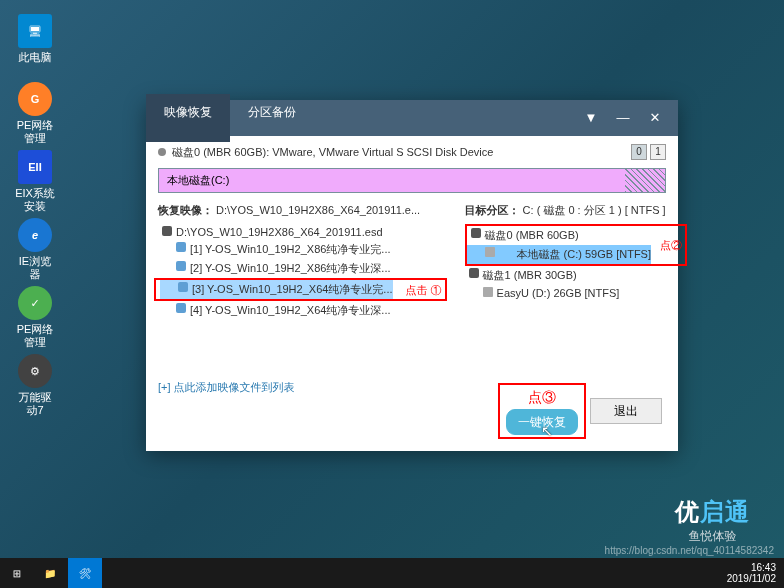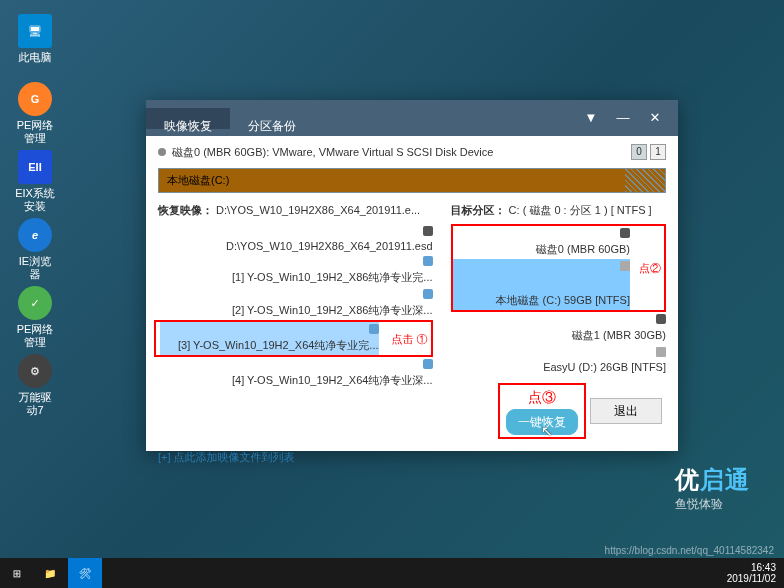--- a/index.html
+++ b/index.html
@@ -5,57 +5,57 @@
     * { box-sizing: border-box; margin: 0; padding: 0; font-family: "Microsoft YaHei", sans-serif; }
     body { width: 784px; height: 588px; background: linear-gradient(135deg, #2b5f7a 0%, #1a4a5e 50%, #1e5a68 100%); overflow: hidden; position: relative; }
     
     .desktop { position: absolute; inset: 0; }
     .desktop-icon { position: absolute; left: 14px; width: 42px; text-align: center; color: #fff; font-size: 11px; cursor: pointer; }
     .desktop-icon .ico { width: 34px; height: 34px; margin: 0 auto 3px; display: flex; align-items: center; justify-content: center; border-radius: 3px; }
     .desktop-icon .label { display: block; line-height: 1.2; }
     
     .dialog { position: absolute; left: 146px; top: 100px; width: 532px; height: 351px; background: #fff; box-shadow: 0 4px 20px rgba(0,0,0,0.4); }
     .titlebar { height: 36px; background: #466178; display: flex; align-items: center; color: #fff; font-size: 12px; }
-    .tab { padding: 0 18px; height: 21px; line-height: 36px; cursor: pointer; }
+    .tab { padding: 0 18px; height: 48px; line-height: 36px; cursor: pointer; }
     .tab.active { background: #31465a; }
     .titlebar-right { margin-left: auto; display: flex; gap: 2px; align-items: center; padding-right: 8px; }
     .titlebar-btn { width: 30px; height: 24px; text-align: center; line-height: 24px; cursor: pointer; font-size: 13px; }
     
     .disk-row { padding: 8px 12px; display: flex; align-items: center; gap: 6px; font-size: 11px; color: #333; }
     .disk-row .dot { width: 8px; height: 8px; border-radius: 50%; background: #888; }
     .page-btns { margin-left: auto; display: flex; gap: 3px; }
     .page-btn { width: 16px; height: 16px; border: 1px solid #999; text-align: center; line-height: 14px; font-size: 10px; cursor: pointer; background: #f0f0f0; }
     .page-btn.active { background: #cfd8dc; }
     
-    .partition-box { margin: 0 12px; border: 1px solid #78909c; background: #a16207; padding: 4px 8px; font-size: 11px; display: flex; }
+    .partition-box { margin: 0 12px; border: 1px solid #78909c; background: #f0abfc; padding: 4px 8px; font-size: 11px; display: flex; }
     .partition-box .info { flex: 1; line-height: 1.4; }
     .partition-box .hatch { width: 40px; background: repeating-linear-gradient(45deg, #78909c 0, #78909c 1px, transparent 1px, transparent 4px); margin: -4px -8px -4px 0; }
     
     .body-cols { display: flex; padding: 10px 12px 0; gap: 18px; height: 230px; }
     .col { flex: 1; font-size: 11px; color: #333; }
     .col-title { font-weight: bold; margin-bottom: 6px; }
-    .tree-item { padding: 2px 0 2px 4px; display: flex; align-items: flex-end; gap: 4px; white-space: nowrap; overflow: hidden; text-overflow: ellipsis; cursor: pointer; flex-direction: column; }
+    .tree-item { padding: 2px 0 2px 4px; display: flex; align-items: flex-start; gap: 4px; white-space: nowrap; overflow: hidden; text-overflow: ellipsis; cursor: pointer; }
     .tree-item.indent1 { padding-left: 18px; }
     .tree-item.sel { background: #a8d8ff; }
     .tree-item.sel-blue { background: #82caff; gap: 22px; }
     .anno-box { border: 2px solid red; position: relative; }
     .anno-label { color: red; font-size: 11px; position: absolute; right: 3px; top: 50%; transform: translateY(-50%); }
     .icon-disk { width: 10px; height: 10px; background: #555; border-radius: 2px; display: inline-block; }
     .icon-img { width: 10px; height: 10px; background: #5e9fd4; border-radius: 2px; display: inline-block; }
     .icon-folder { width: 10px; height: 10px; background: #aaa; border-radius: 1px; display: inline-block; }
     .add-link { color: #2a7ab0; margin-top: 60px; cursor: pointer; }
     
     .btn-row { position: absolute; bottom: 12px; right: 16px; display: flex; gap: 10px; align-items: center; }
     .btn-row .anno3 { border: 2px solid red; padding: 4px 6px 2px; margin-right: -6px; }
     .anno3-label { color: red; font-size: 14px; display: block; text-align: center; margin-bottom: 2px; }
     .btn { width: 72px; height: 26px; font-size: 12px; border: 1px solid #bbb; background: #eee; cursor: pointer; }
     .btn.primary { background: #4fb6d9; border-color: #4fb6d9; color: #fff; border-radius: 9px; }
     .cursor-icon { position: absolute; left: 541px; top: 423px; font-size: 14px; color: #fff; pointer-events: none; text-shadow: 0 0 2px #000; }
     
-    .brand { position: absolute; right: 34px; top: 464px; color: #fff; text-align: left; }
+    .brand { position: absolute; right: 34px; top: 496px; color: #fff; text-align: center; }
     .brand .big { font-size: 24px; font-weight: bold; letter-spacing: 1px; }
     .brand .big .hl { color: #4fc3f7; }
     .brand .sub { font-size: 12px; color: #cfd8dc; }
     
     .taskbar { position: absolute; bottom: 0; left: 0; right: 0; height: 30px; background: #1a1a1a; display: flex; align-items: center; color: #fff; font-size: 10px; }
     .tb-btn { width: 34px; height: 30px; display: flex; align-items: center; justify-content: center; cursor: pointer; }
     .tb-btn.active { background: #0078d4; }
     .tb-right { margin-left: auto; padding-right: 8px; text-align: right; line-height: 1.1; }
     .watermark { position: absolute; right: 10px; bottom: 32px; color: rgba(255,255,255,0.5); font-size: 10px; }
   </style>

